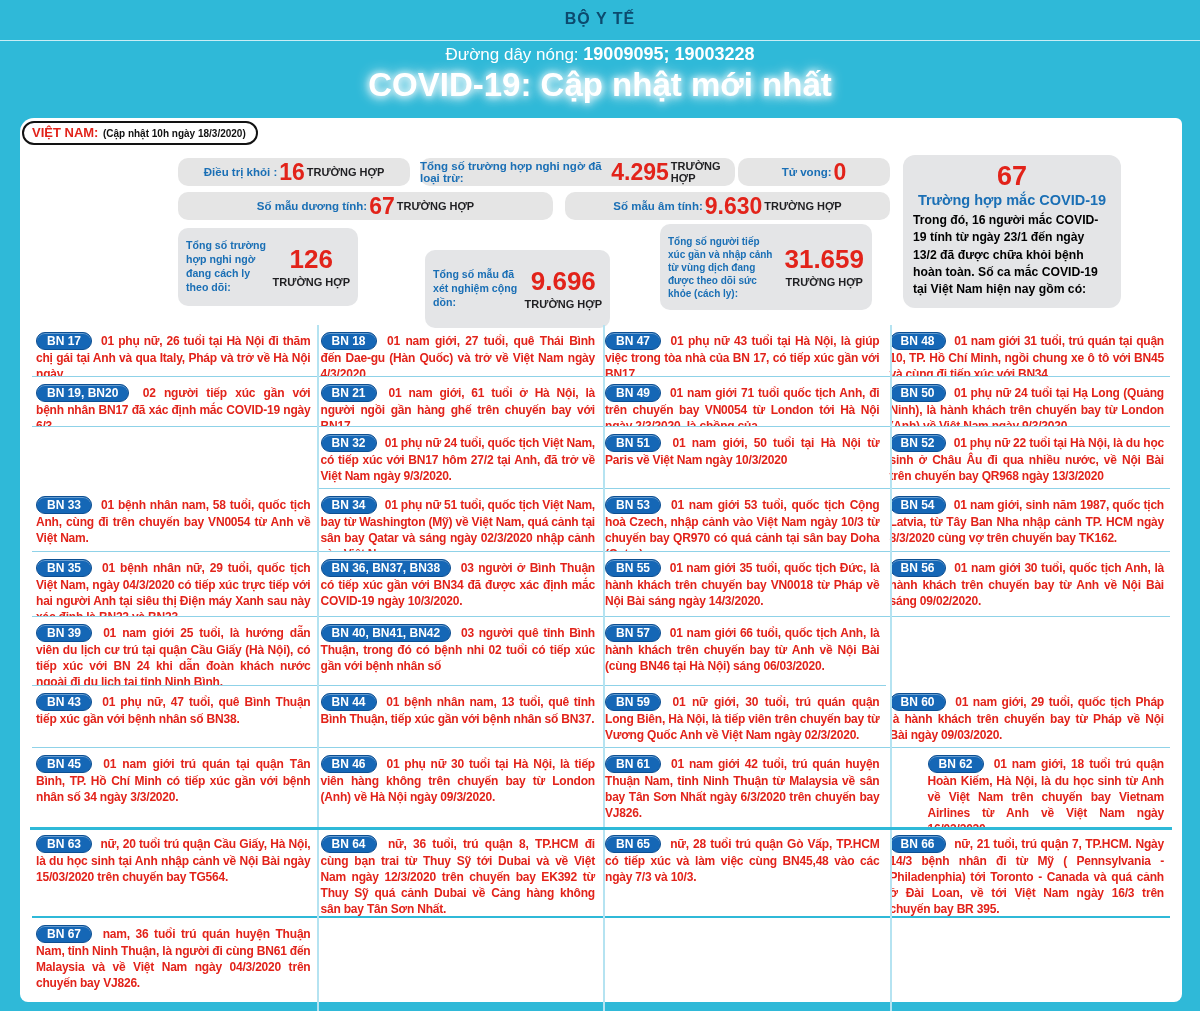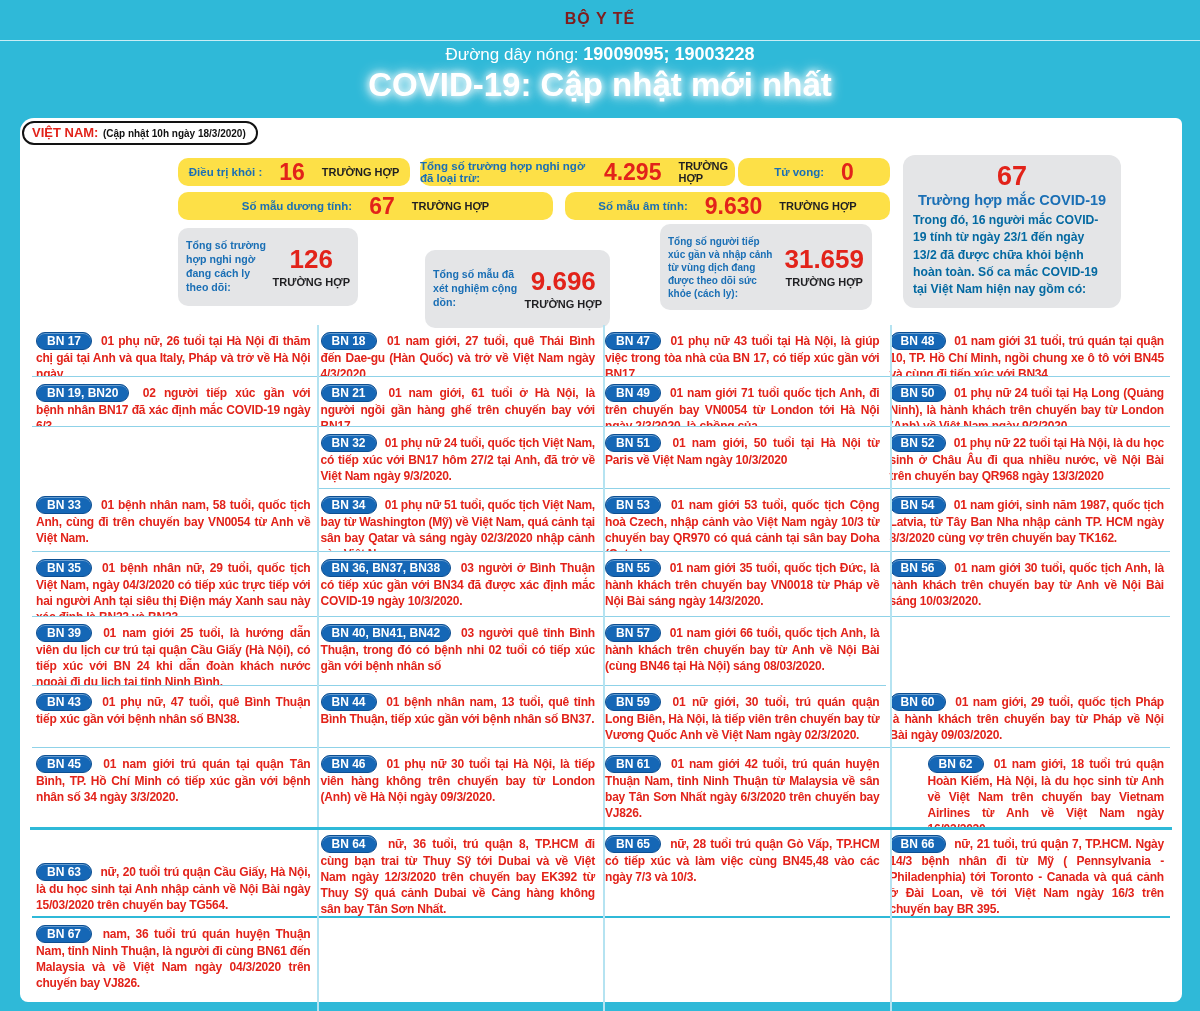--- a/index.html
+++ b/index.html
@@ -1,48 +1,48 @@
 <!DOCTYPE html>
 <html><head>
 <meta charset="utf-8">
 <style>
   html,body{margin:0;padding:0;background:#2fb9d8;}
   .page{position:relative;width:1200px;height:1011px;background:#2fb9d8;overflow:hidden;
         font-family:"Liberation Sans","DejaVu Sans",sans-serif;}
   
-  .ministry{position:absolute;top:10px;left:0;width:100%;text-align:center;color:#7f1d1d;
+  .ministry{position:absolute;top:10px;left:0;width:100%;text-align:center;color:#0c4a6e;
             font-size:16px;font-weight:bold;letter-spacing:1px;}
   .hline{position:absolute;left:0;width:100%;height:1px;background:rgba(255,255,255,.75);}
   .hotline{position:absolute;top:44px;left:0;width:100%;text-align:center;color:#fff;font-size:17px;}
   .hotline b{font-size:18px;}
   .main-title{position:absolute;top:66px;left:0;width:100%;text-align:center;color:#fff;
               font-size:33px;font-weight:bold;
               text-shadow:0 0 14px rgba(255,255,255,.95),0 0 6px rgba(255,255,255,.7),0 2px 10px rgba(255,255,255,.6);}
   
   .panel{position:absolute;left:20px;top:118px;width:1162px;height:884px;background:#fff;border-radius:14px 6px 8px 8px;}
   .vn-pill{position:absolute;left:2px;top:3px;background:#fff;border:2px solid #121212;border-radius:12px;
            padding:2px 10px 2px 8px;white-space:nowrap;line-height:14px;}
   .vn-pill .vn{color:#e2231a;font-weight:bold;font-size:13px;margin-top:20px;}
   .vn-pill .note{color:#111;font-size:10px;font-weight:bold;}
   
-  .sbox{position:absolute;background:#fde047;border-radius:10px;display:flex;align-items:center;justify-content:center;gap:17px;}
+  .sbox{position:absolute;background:#e5e5e5;border-radius:10px;display:flex;align-items:center;justify-content:center;gap:2px;}
   .slabel{color:#1a6fb5;font-weight:bold;font-size:11.5px;}
   .sval{color:#e2231a;font-weight:bold;font-size:23px;line-height:1;}
   .sunit{color:#1f1f22;font-weight:bold;font-size:11px;}
   .sbox3{position:absolute;background:#e4e5e7;border-radius:10px;display:flex;align-items:center;padding:6px 8px;box-sizing:border-box;gap:6px;}
   .sbox3 .slabel{flex:1 1 auto;line-height:1.3;font-size:10.6px;}
   .valcol{flex:0 0 auto;text-align:center;}
   .valcol .sval{font-size:26px;display:block;}
   .valcol .sunit{display:block;margin-top:4px;}
   
   .summary{position:absolute;left:883px;top:37px;width:218px;height:153px;background:#e4e5e7;border-radius:12px;
            padding:8px 10px;box-sizing:border-box;}
   .sum-num{display:block;text-align:center;color:#e2231a;font-size:27px;font-weight:bold;line-height:1;}
   .sum-title{display:block;text-align:center;color:#1a6fb5;font-size:14.5px;font-weight:bold;margin-top:2px;}
-  .sum-note{display:block;color:#0369a1;font-size:12.2px;font-weight:bold;line-height:1.42;margin-top:4px;}
+  .sum-note{display:block;color:#000000;font-size:12.2px;font-weight:bold;line-height:1.42;margin-top:4px;}
   
   .cases{position:absolute;left:12px;top:207px;width:1138px;height:677px;display:grid;
          grid-template-columns:repeat(4,1fr);
          grid-template-rows:52px 50px 62px 63px 65px 69px 62px 80px 90px 1fr;}
   .card{padding:7px 6px 0 4px;color:#e2231a;font-weight:bold;font-size:12px;line-height:16px;
         letter-spacing:-0.2px;text-align:justify;overflow:hidden;}
   .card.sep{border-bottom:1.5px solid #8fd2e8;}
   .card.sep-strong{border-bottom:2px solid #2fb9d8;}
   .badge{display:inline-block;background:#1567b6;border:1px solid #0d4f92;color:#fff;border-radius:11px;
          padding:0.5px 10px;margin-right:5px;font-size:12px;font-weight:bold;letter-spacing:0;line-height:15px;
@@ -125,45 +125,45 @@
     </div>
 
     <div class="cases">
         <div class="card sep" style="grid-area: 1 / 1;"><span class="badge">BN 17</span><span> 01 phụ nữ, 26 tuổi tại Hà Nội đi thăm chị gái tại Anh và qua Italy, Pháp và trở về Hà Nội ngày</span></div>
         <div class="card sep" style="grid-area: 2 / 1;"><span class="badge">BN 19, BN20</span><span> 02 người tiếp xúc gần với  bệnh nhân BN17 đã xác định mắc COVID-19 ngày 6/3.</span></div>
         <div class="card sep" style="grid-area: 4 / 1;"><span class="badge">BN 33</span><span> 01 bệnh nhân nam, 58 tuổi, quốc tịch Anh, cùng đi trên chuyến bay VN0054 từ Anh về Việt Nam.</span></div>
         <div class="card sep" style="grid-area: 5 / 1;"><span class="badge">BN 35</span><span> 01 bệnh nhân nữ, 29 tuổi, quốc tịch Việt Nam, ngày 04/3/2020 có tiếp xúc trực tiếp với hai người Anh tại siêu thị Điện máy Xanh sau này xác định là BN22 và BN23.</span></div>
         <div class="card sep" style="grid-area: 6 / 1;"><span class="badge">BN 39</span><span> 01 nam giới 25 tuổi, là hướng dẫn viên du lịch cư trú tại quận Cầu Giấy (Hà Nội), có tiếp xúc với BN 24 khi dẫn đoàn khách nước ngoài đi du lịch tại tỉnh Ninh Bình.</span></div>
         <div class="card sep" style="grid-area: 7 / 1;"><span class="badge">BN 43</span><span> 01 phụ nữ, 47 tuổi, quê Bình Thuận tiếp xúc gần với bệnh nhân số BN38.</span></div>
         <div class="card " style="grid-area: 8 / 1;"><span class="badge">BN 45</span><span> 01 nam giới trú quán tại quận Tân Bình, TP. Hồ Chí Minh có tiếp xúc gần với bệnh nhân số 34 ngày 3/3/2020.</span></div>
-        <div class="card sep-strong" style="grid-area: 9 / 1; margin-top: 28px;"><span class="badge">BN 63</span><span> nữ, 20 tuổi trú quận Cầu Giấy, Hà Nội, là du học sinh tại Anh nhập cảnh về Nội Bài ngày 15/03/2020 trên chuyến bay TG564.</span></div>
+        <div class="card sep-strong" style="grid-area: 9 / 1;"><span class="badge">BN 63</span><span> nữ, 20 tuổi trú quận Cầu Giấy, Hà Nội, là du học sinh tại Anh nhập cảnh về Nội Bài ngày 15/03/2020 trên chuyến bay TG564.</span></div>
         <div class="card " style="grid-area: 10 / 1;"><span class="badge">BN 67</span><span> nam, 36 tuổi trú quán huyện Thuận Nam, tỉnh Ninh Thuận, là người đi cùng BN61 đến Malaysia và về Việt Nam ngày 04/3/2020 trên chuyến bay VJ826.</span></div>
         <div class="card sep" style="grid-area: 1 / 2;"><span class="badge">BN 18</span><span> 01 nam giới, 27 tuổi, quê Thái Bình đến Dae-gu (Hàn Quốc) và trở về Việt Nam ngày 4/3/2020.</span></div>
         <div class="card sep" style="grid-area: 2 / 2;"><span class="badge">BN 21</span><span> 01 nam giới, 61 tuổi ở Hà Nội, là người ngồi gần hàng ghế trên chuyến bay với BN17.</span></div>
         <div class="card sep" style="grid-area: 3 / 2;"><span class="badge">BN 32</span><span> 01 phụ nữ 24 tuổi, quốc tịch Việt Nam, có tiếp xúc với BN17 hôm 27/2 tại Anh, đã trở về Việt Nam ngày 9/3/2020.</span></div>
         <div class="card sep" style="grid-area: 4 / 2;"><span class="badge">BN 34</span><span> 01 phụ nữ 51 tuổi, quốc tịch Việt Nam, bay từ Washington (Mỹ) về Việt Nam, quá cảnh tại sân bay Qatar và sáng ngày 02/3/2020 nhập cảnh vào Việt Nam.</span></div>
         <div class="card sep" style="grid-area: 5 / 2;"><span class="badge">BN 36, BN37, BN38</span><span> 03 người ở Bình Thuận có tiếp xúc gần với BN34 đã được xác định mắc COVID-19 ngày 10/3/2020.</span></div>
         <div class="card sep" style="grid-area: 6 / 2;"><span class="badge">BN 40, BN41, BN42</span><span> 03 người quê tỉnh Bình Thuận, trong đó có bệnh nhi 02 tuổi có tiếp xúc gần với bệnh nhân số</span></div>
         <div class="card sep" style="grid-area: 7 / 2;"><span class="badge">BN 44</span><span> 01 bệnh nhân nam, 13 tuổi, quê tỉnh Bình Thuận, tiếp xúc gần với bệnh nhân số BN37.</span></div>
         <div class="card " style="grid-area: 8 / 2;"><span class="badge">BN 46</span><span> 01 phụ nữ 30 tuổi tại Hà Nội, là tiếp viên hàng không trên chuyến bay từ London (Anh) về Hà Nội ngày 09/3/2020.</span></div>
         <div class="card sep-strong" style="grid-area: 9 / 2;"><span class="badge">BN 64</span><span> nữ, 36 tuổi, trú quận 8, TP.HCM đi cùng bạn trai từ Thuy Sỹ tới Dubai và về Việt Nam ngày 12/3/2020 trên chuyến bay EK392 từ Thuy Sỹ quá cảnh Dubai về Cảng hàng không sân bay Tân Sơn Nhất.</span></div>
         <div class="card sep" style="grid-area: 1 / 3;"><span class="badge">BN 47</span><span> 01 phụ nữ 43 tuổi tại Hà Nội,  là giúp việc trong tòa nhà của BN 17, có tiếp xúc gần với BN17</span></div>
         <div class="card sep" style="grid-area: 2 / 3;"><span class="badge">BN 49</span><span> 01 nam giới 71 tuổi quốc tịch Anh, đi trên chuyến bay VN0054 từ London tới Hà Nội ngày 2/3/2020, là chồng của</span></div>
         <div class="card sep" style="grid-area: 3 / 3;"><span class="badge">BN 51</span><span> 01 nam giới, 50 tuổi tại Hà Nội từ Paris về Việt Nam ngày 10/3/2020</span></div>
         <div class="card sep" style="grid-area: 4 / 3;"><span class="badge">BN 53</span><span> 01 nam giới 53 tuổi, quốc tịch Cộng hoà Czech, nhập cảnh vào Việt Nam ngày 10/3 từ chuyến bay QR970 có quá cảnh tại sân bay Doha (Qatar).</span></div>
         <div class="card sep" style="grid-area: 5 / 3;"><span class="badge">BN 55</span><span> 01 nam giới 35 tuổi, quốc tịch Đức, là hành khách trên chuyến bay VN0018 từ Pháp về Nội Bài sáng ngày 14/3/2020.</span></div>
-        <div class="card sep" style="grid-area: 6 / 3;"><span class="badge">BN 57</span><span> 01 nam giới 66 tuổi, quốc tịch Anh, là hành khách trên chuyến bay từ Anh về Nội Bài (cùng BN46 tại Hà Nội) sáng 08/03/2020.</span></div>
+        <div class="card sep" style="grid-area: 6 / 3;"><span class="badge">BN 57</span><span> 01 nam giới 66 tuổi, quốc tịch Anh, là hành khách trên chuyến bay từ Anh về Nội Bài (cùng BN46 tại Hà Nội) sáng 06/03/2020.</span></div>
         <div class="card sep" style="grid-area: 7 / 3;"><span class="badge">BN 59</span><span> 01 nữ giới, 30 tuổi, trú quán quận Long Biên, Hà Nội, là tiếp viên trên chuyến bay từ Vương Quốc Anh về Việt Nam ngày 02/3/2020.</span></div>
         <div class="card " style="grid-area: 8 / 3;"><span class="badge">BN 61</span><span> 01 nam giới 42 tuổi, trú quán huyện Thuận Nam, tỉnh Ninh Thuận từ Malaysia về sân bay Tân Sơn Nhất ngày 6/3/2020 trên chuyến bay VJ826.</span></div>
         <div class="card sep-strong" style="grid-area: 9 / 3;"><span class="badge">BN 65</span><span> nữ, 28 tuổi trú quận Gò Vấp, TP.HCM có tiếp xúc và làm việc cùng BN45,48 vào các ngày 7/3 và 10/3.</span></div>
         <div class="card sep" style="grid-area: 1 / 4;"><span class="badge">BN 48</span><span> 01 nam giới 31 tuổi, trú quán tại quận 10, TP. Hồ Chí Minh, ngồi chung xe ô tô với BN45 và cùng đi tiếp xúc với BN34</span></div>
         <div class="card sep" style="grid-area: 2 / 4;"><span class="badge">BN 50</span><span> 01 phụ nữ 24 tuổi tại Hạ Long (Quảng Ninh), là hành khách trên chuyến bay từ London (Anh) về Việt Nam ngày 9/3/2020</span></div>
         <div class="card sep" style="grid-area: 3 / 4;"><span class="badge">BN 52</span><span> 01 phụ nữ 22 tuổi tại Hà Nội, là du học sinh ở Châu Âu đi qua nhiều nước, về Nội Bài trên chuyến bay QR968 ngày 13/3/2020</span></div>
         <div class="card sep" style="grid-area: 4 / 4;"><span class="badge">BN 54</span><span> 01 nam giới, sinh năm 1987, quốc tịch Latvia, từ Tây Ban Nha nhập cảnh TP. HCM ngày 8/3/2020 cùng vợ trên chuyến bay TK162.</span></div>
-        <div class="card sep" style="grid-area: 5 / 4;"><span class="badge">BN 56</span><span> 01 nam giới 30 tuổi, quốc tịch Anh, là hành khách trên chuyến bay từ Anh về Nội Bài sáng 10/03/2020.</span></div>
+        <div class="card sep" style="grid-area: 5 / 4;"><span class="badge">BN 56</span><span> 01 nam giới 30 tuổi, quốc tịch Anh, là hành khách trên chuyến bay từ Anh về Nội Bài sáng 09/02/2020.</span></div>
         <div class="card sep" style="grid-area: 7 / 4;"><span class="badge">BN 60</span><span> 01 nam giới, 29 tuổi, quốc tịch Pháp là hành khách trên chuyến bay từ Pháp về Nội Bài ngày 09/03/2020.</span></div>
         <div class="card " style="grid-area: 8 / 4; padding-left: 42px;"><span class="badge">BN 62</span><span> 01 nam giới, 18 tuổi trú quận Hoàn Kiếm,  Hà Nội, là du học sinh từ Anh về Việt Nam trên chuyến bay Vietnam Airlines từ Anh về Việt Nam ngày 16/03/2020</span></div>
         <div class="card sep-strong" style="grid-area: 9 / 4;"><span class="badge">BN 66</span><span> nữ, 21 tuổi, trú quận 7, TP.HCM. Ngày 14/3 bệnh nhân đi từ Mỹ ( Pennsylvania - Philadenphia) tới Toronto - Canada và quá cảnh ở Đài Loan, về tới Việt Nam ngày 16/3 trên chuyến bay BR 395.</span></div>
       </div>
     <div class="vsep" style="left:297px;"></div>
     <div class="vsep" style="left:583px;"></div>
     <div class="vsep" style="left:870px;"></div>
     <div class="thick-divider"></div>
 
   </div>

